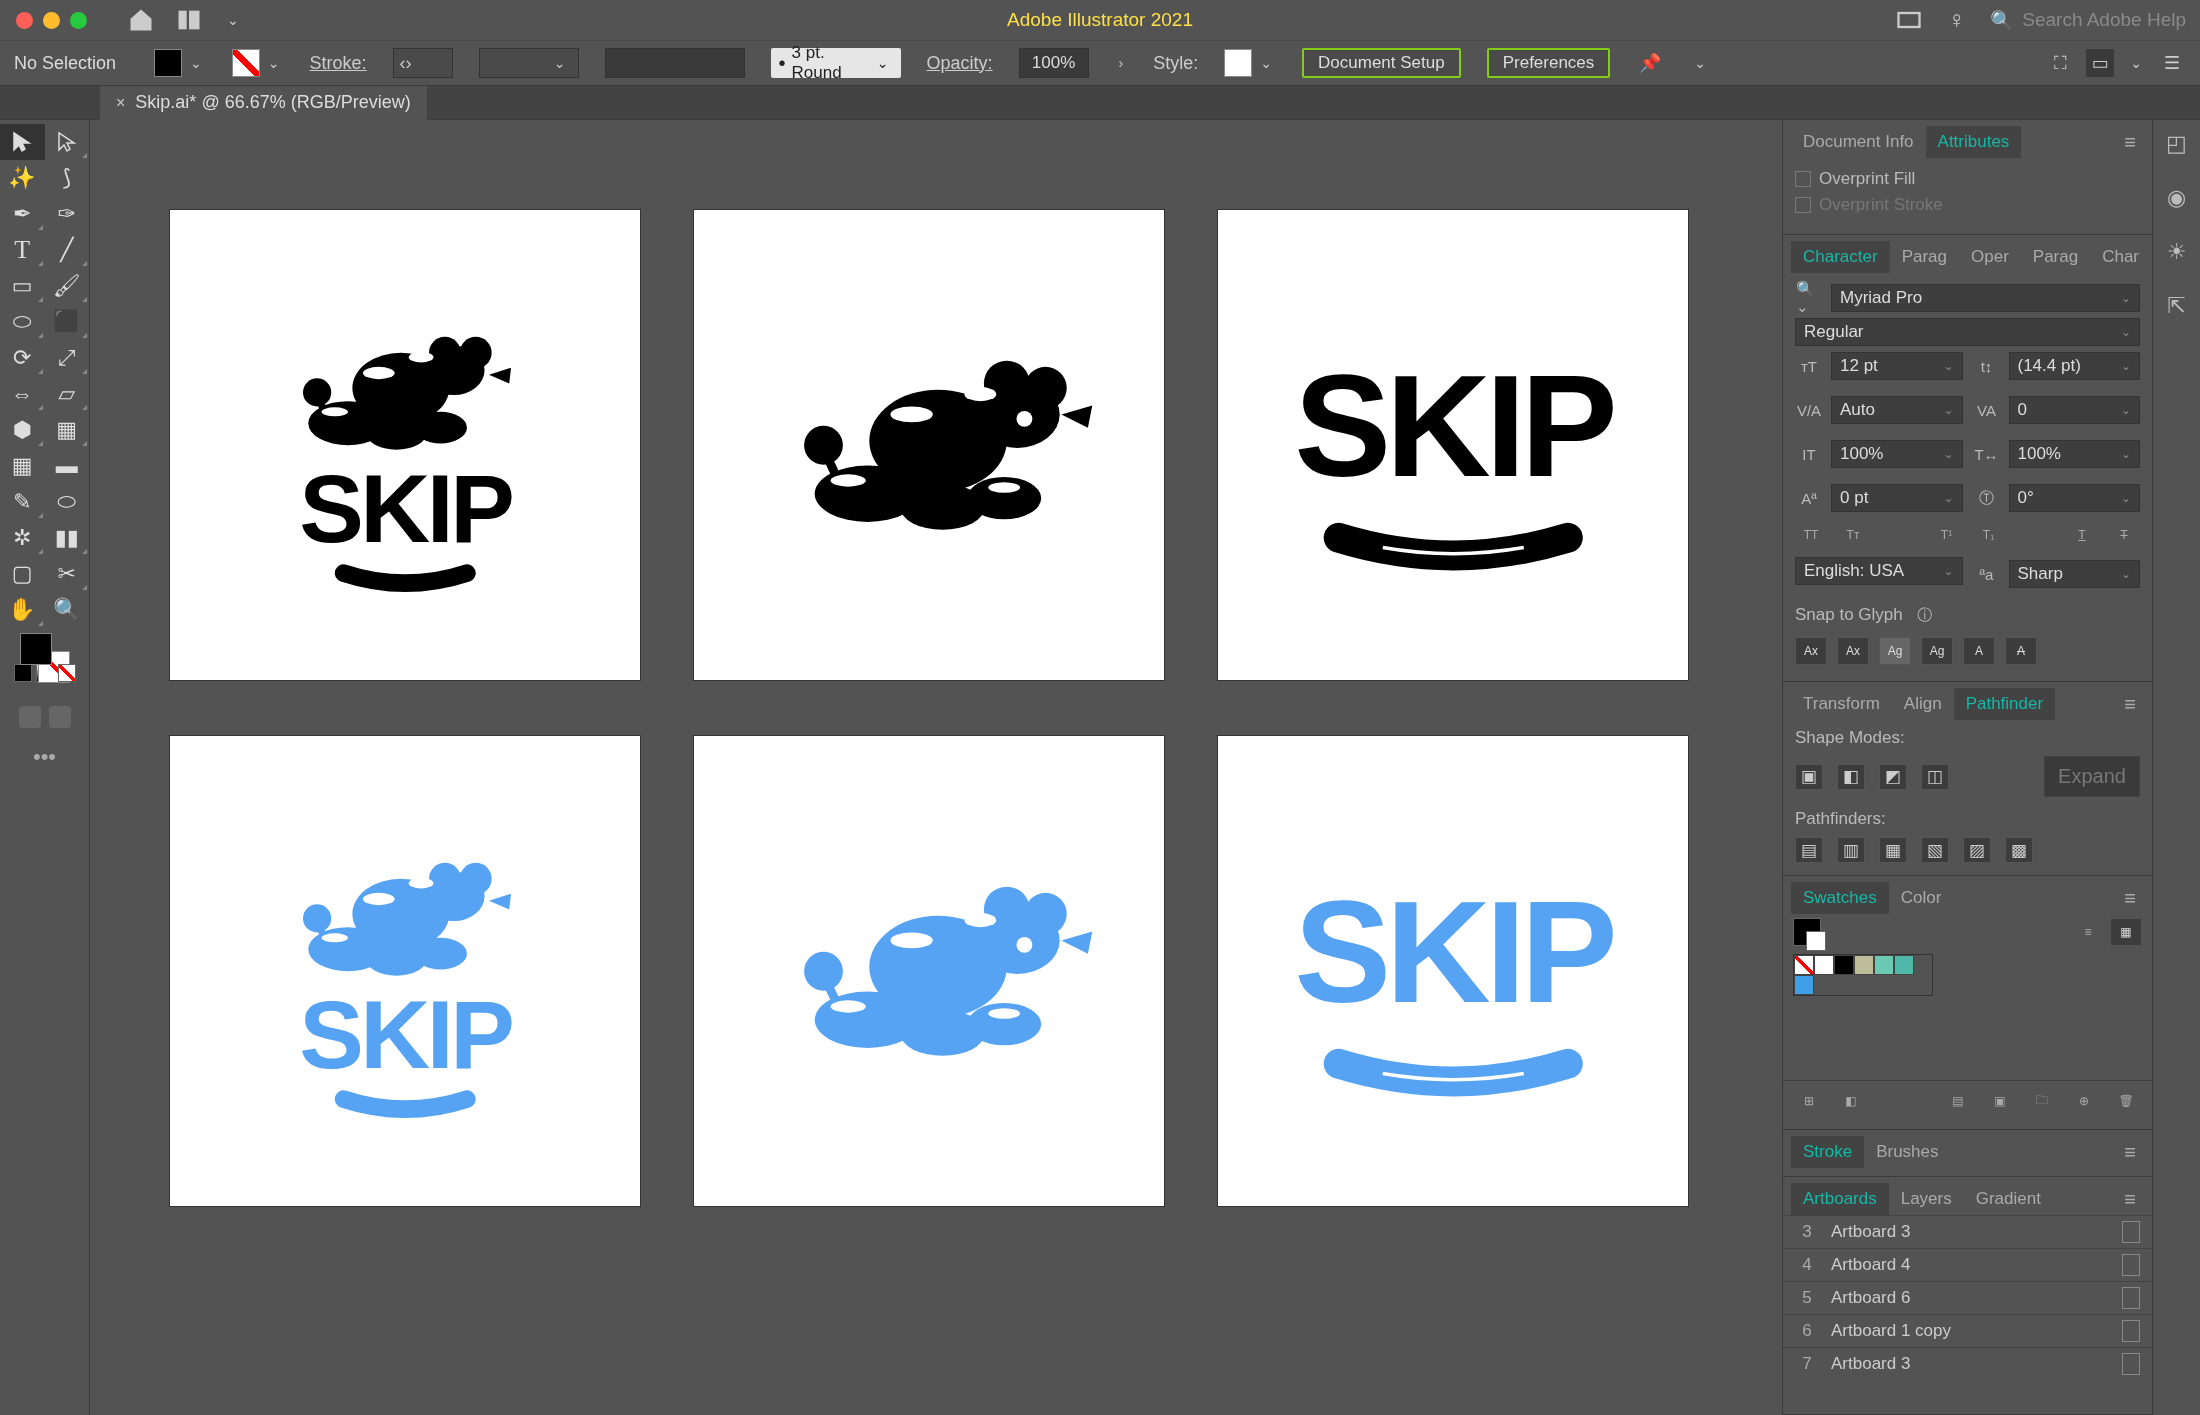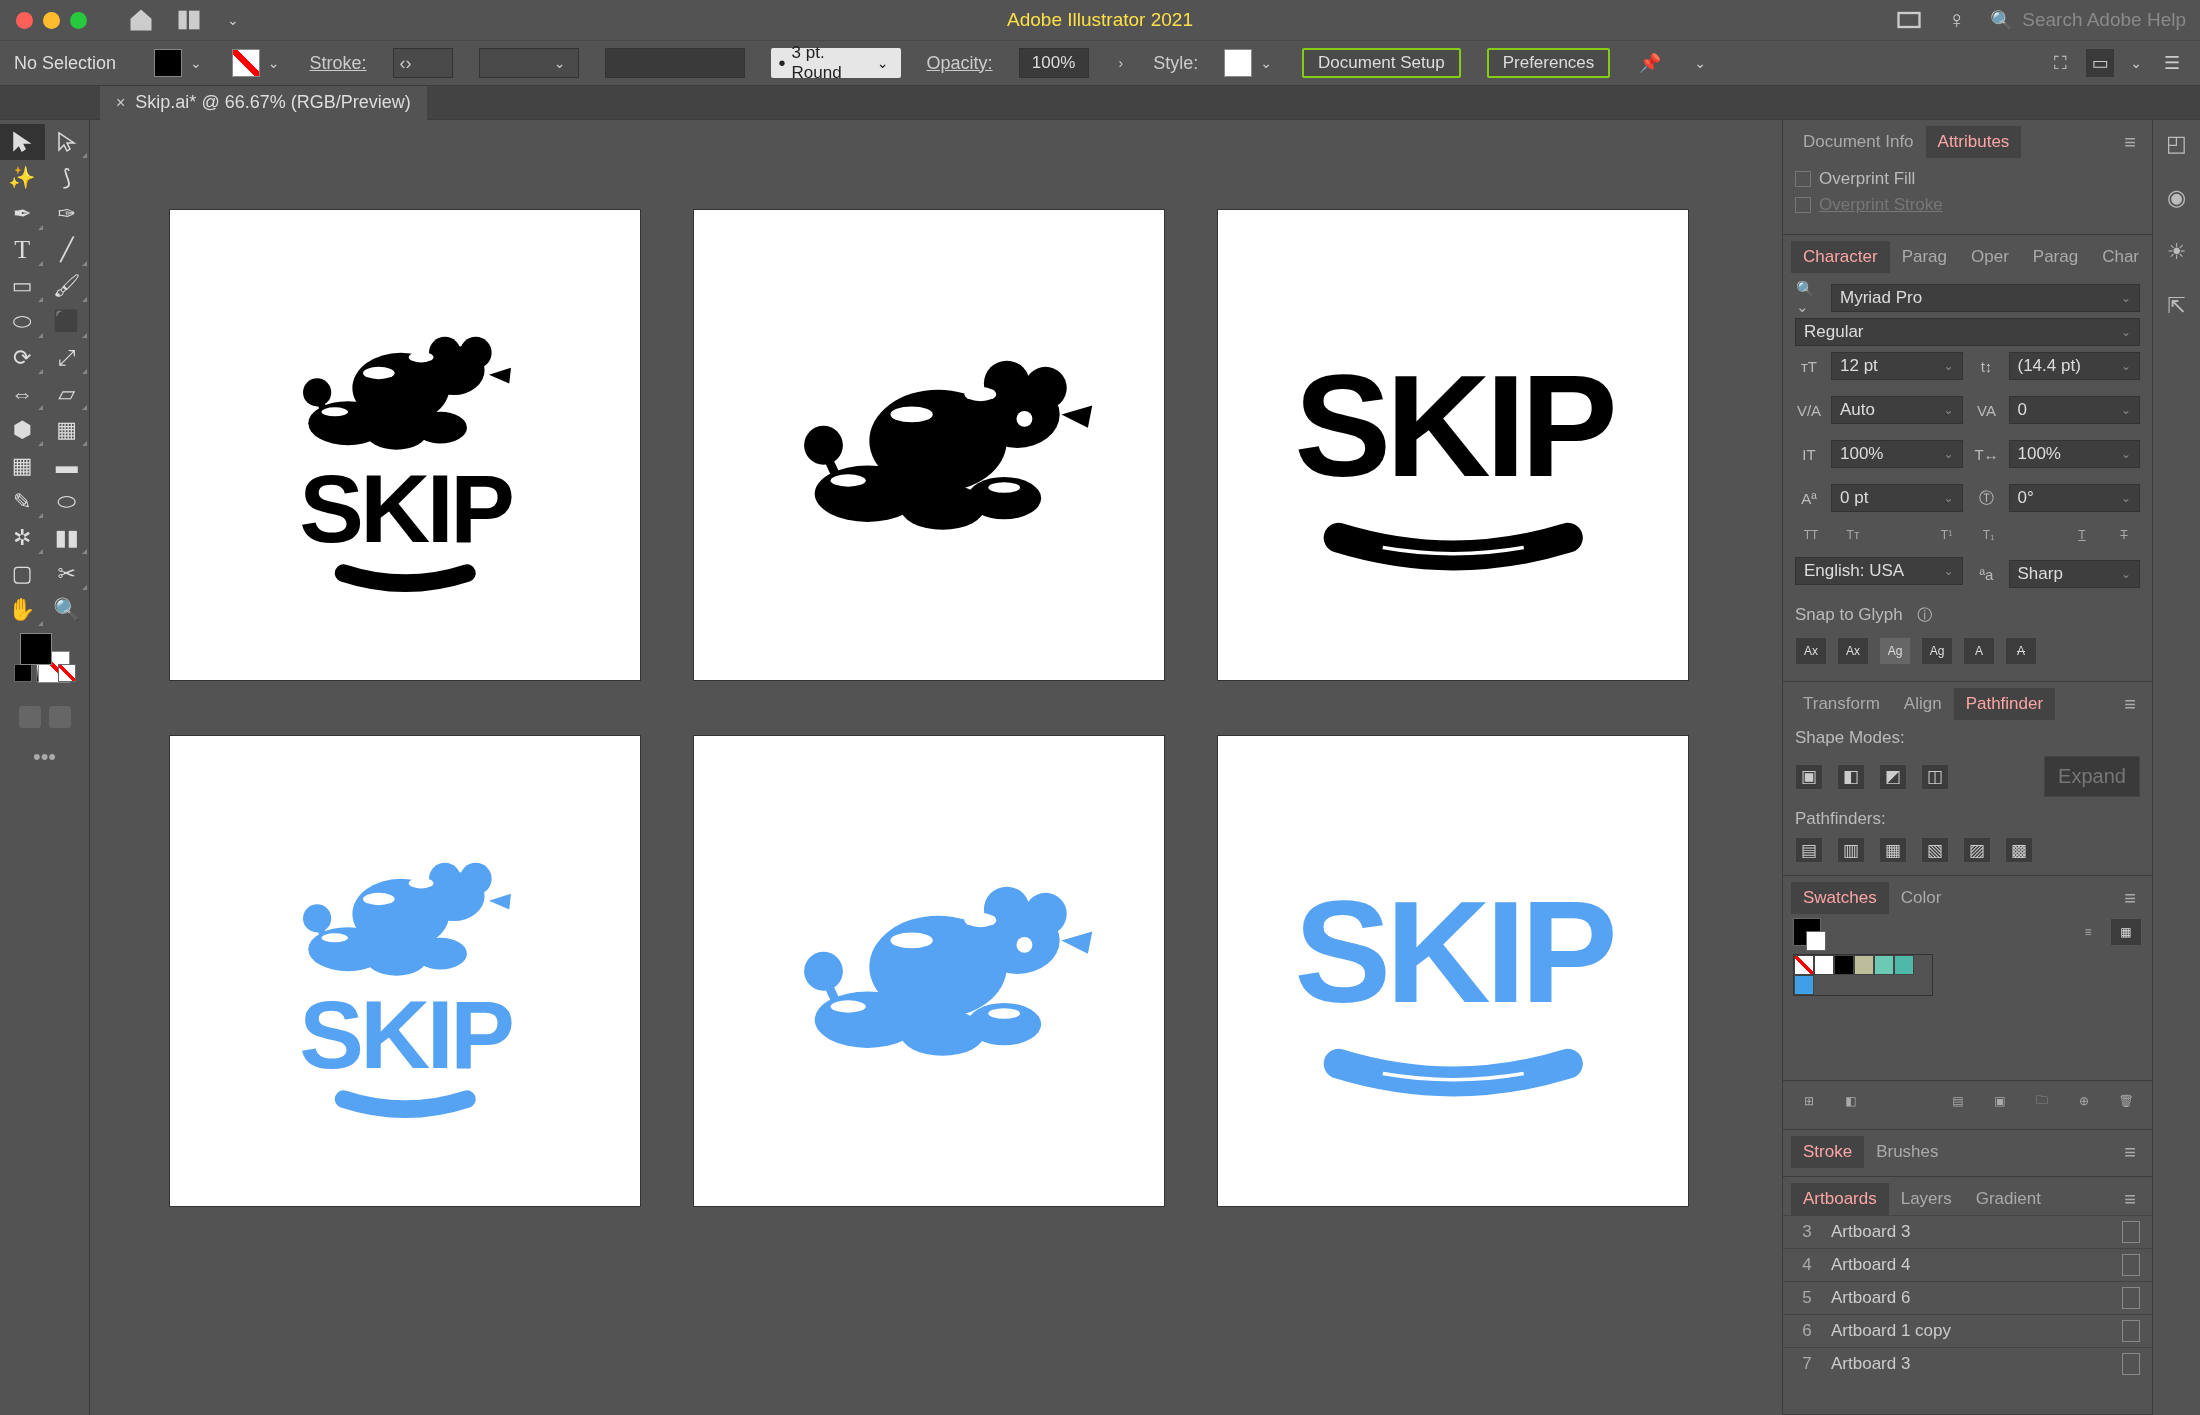--- a/index.html
+++ b/index.html
@@ -55,26 +55,26 @@
 .canvas-wrap { flex:1; background:#535353; overflow:auto; position:relative; display:flex; flex-direction:column;}
 .canvas-content { padding:90px 80px; display:grid; grid-template-columns:repeat(3, 470px); grid-template-rows:repeat(2,470px); gap:56px 54px; justify-content:start; }
 .artboard { background:#fff; box-shadow:0 0 0 1px #333; display:flex; align-items:center; justify-content:center; position:relative; }
 .logo { width:75%; }
 
 
 .panels { width:370px; background:#535353; border-left:1px solid #3c3c3c; display:flex; flex-direction:column; font-size:17px; overflow:hidden;}
 .panel { border-bottom:1px solid #3c3c3c; padding:6px 0 8px 0; }
 .panel-tabs { display:flex; gap:0; padding:0 8px; align-items:center; }
 .panel-tabs .t { padding:6px 12px; color:#aaa; cursor:pointer; font-size:17px;}
-.panel-tabs .t.active { color:#fca5a5; background:#434343; }
+.panel-tabs .t.active { color:#14b8a6; background:#434343; }
 .panel-tabs .menu { margin-left:auto; padding:0 8px; color:#aaa; font-size:20px;}
 .panel-body { padding:8px 12px; color:#bbb; }
 .chk-row { display:flex; align-items:center; gap:8px; padding:3px 0; font-size:17px;}
 .chk { width:16px; height:16px; border:1px solid #777; }
-.dim { color:#777;text-decoration:underline; }
+.dim { color:#777; }
 .prop-row { display:flex; align-items:center; gap:8px; padding:3px 0; }
 .prop-ico { width:28px; height:26px; display:flex; align-items:center; justify-content:center; color:#bbb; font-size:15px; border:1px solid transparent;}
 .prop-field { flex:1; height:28px; background:#3e3e3e; border:1px solid #333; display:flex; align-items:center; padding:0 8px; color:#ddd; justify-content:space-between;}
 .prop-field .car { color:#888; font-size:12px;}
 .two-col { display:grid; grid-template-columns:1fr 1fr; gap:10px; }
 .char-glyph-row { display:flex; gap:10px; margin-top:6px;}
 .glyph-ico { width:32px; height:28px; background:#3c3c3c; border:1px solid #555; display:flex; align-items:center; justify-content:center; font-size:12px; color:#ddd;}
 .glyph-ico.plain { background:transparent; border:none; color:#aaa;}
 .section-label { color:#bbb; padding:8px 12px 4px; font-size:17px;}
 .shape-row { display:flex; gap:14px; padding:4px 12px; align-items:center;}

